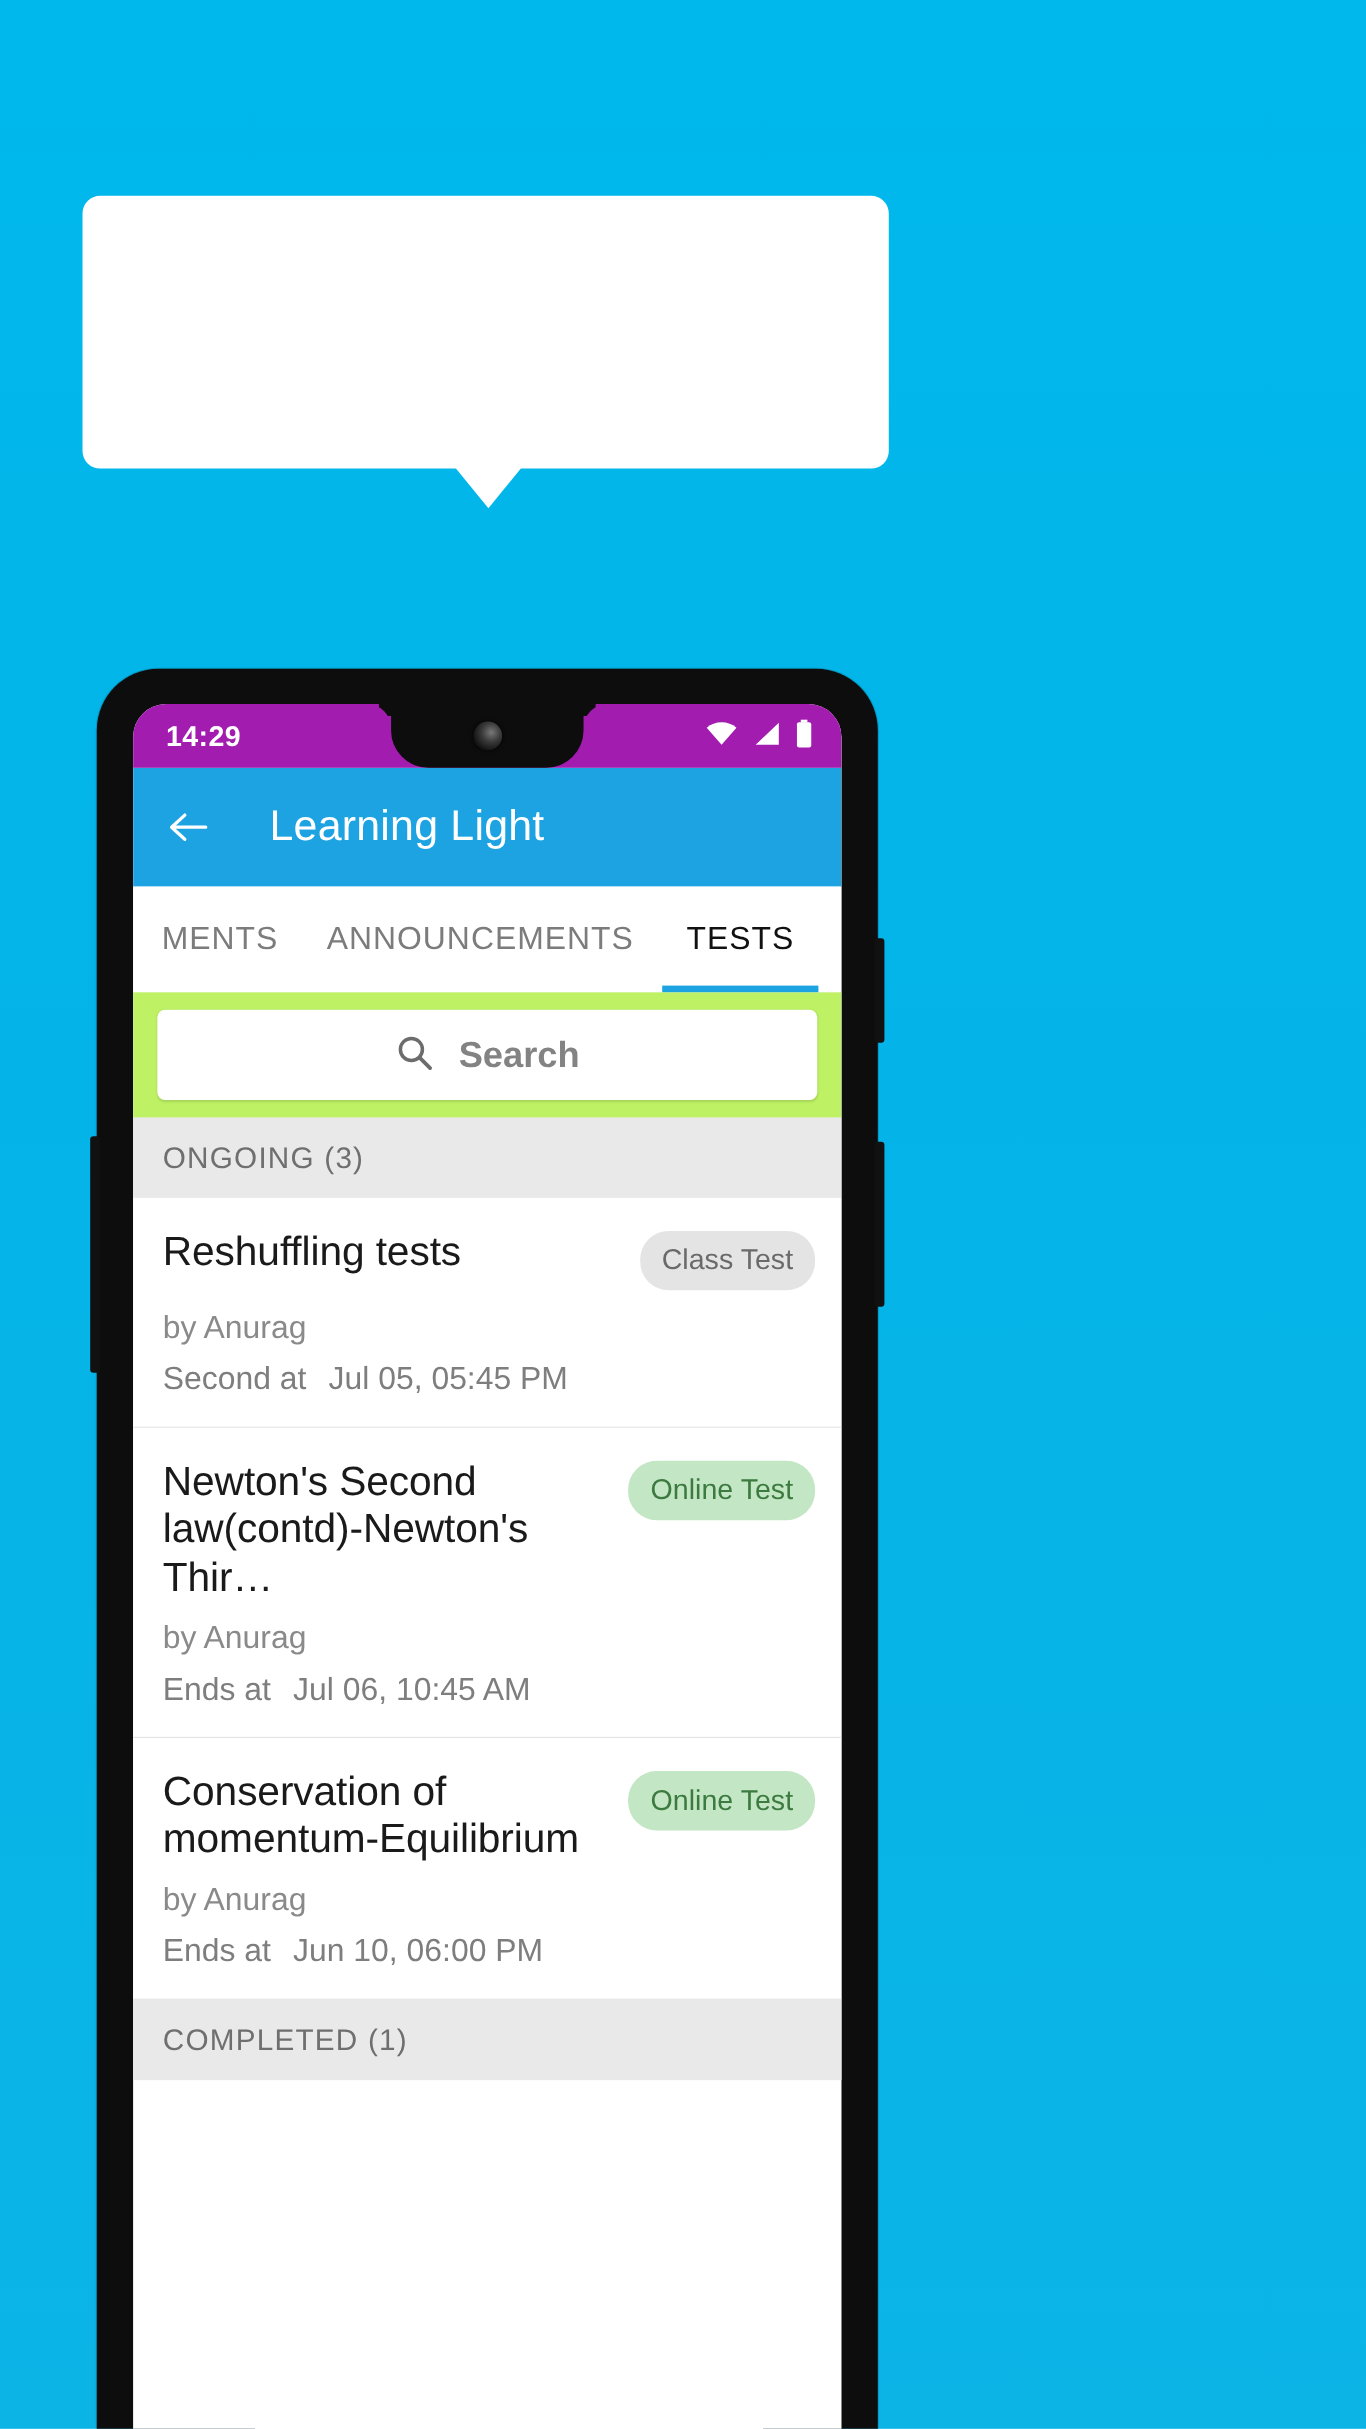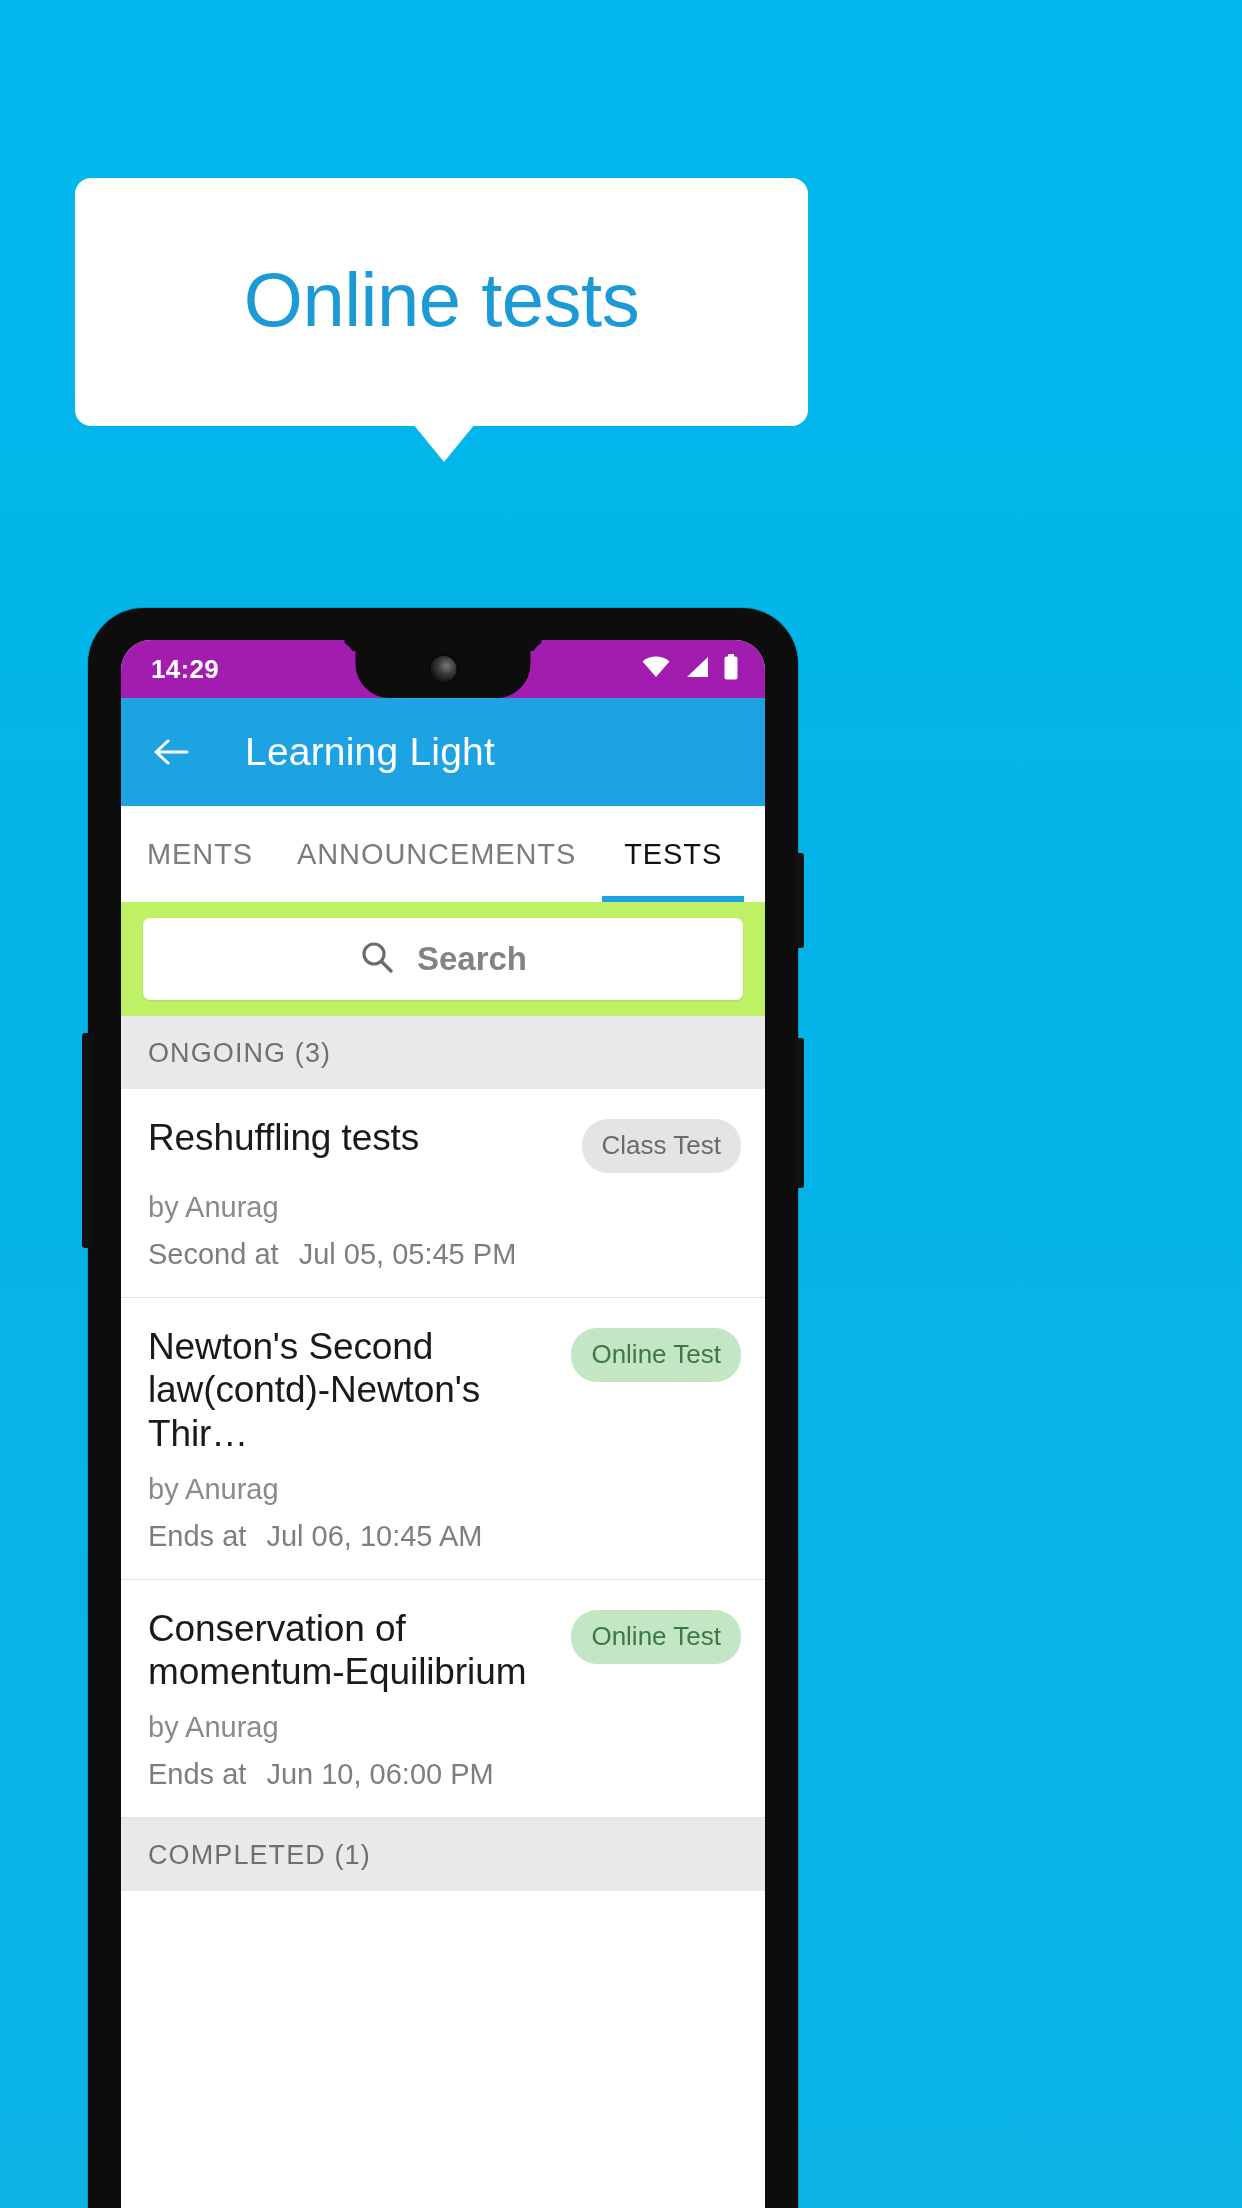--- a/index.html
+++ b/index.html
@@ -187,21 +187,20 @@
   #bottom-section {
     background:#E9E9E9;
     padding:22px 0 20px 27px;
     font-size:27px; color:#6F6F6F; letter-spacing:1.1px;
   }
 </style>
 </head>
 <body>
 
 <div id="bubble">
-  <div id="bubble-title">Online tests</div>
 </div>
 <div id="bubble-tail"></div>
 
 <div id="phone">
   <div class="side-btn" id="btn-r1"></div>
   <div class="side-btn" id="btn-r2"></div>
   <div class="side-btn" id="btn-l1"></div>
 
   <div id="phone-inner">
 

